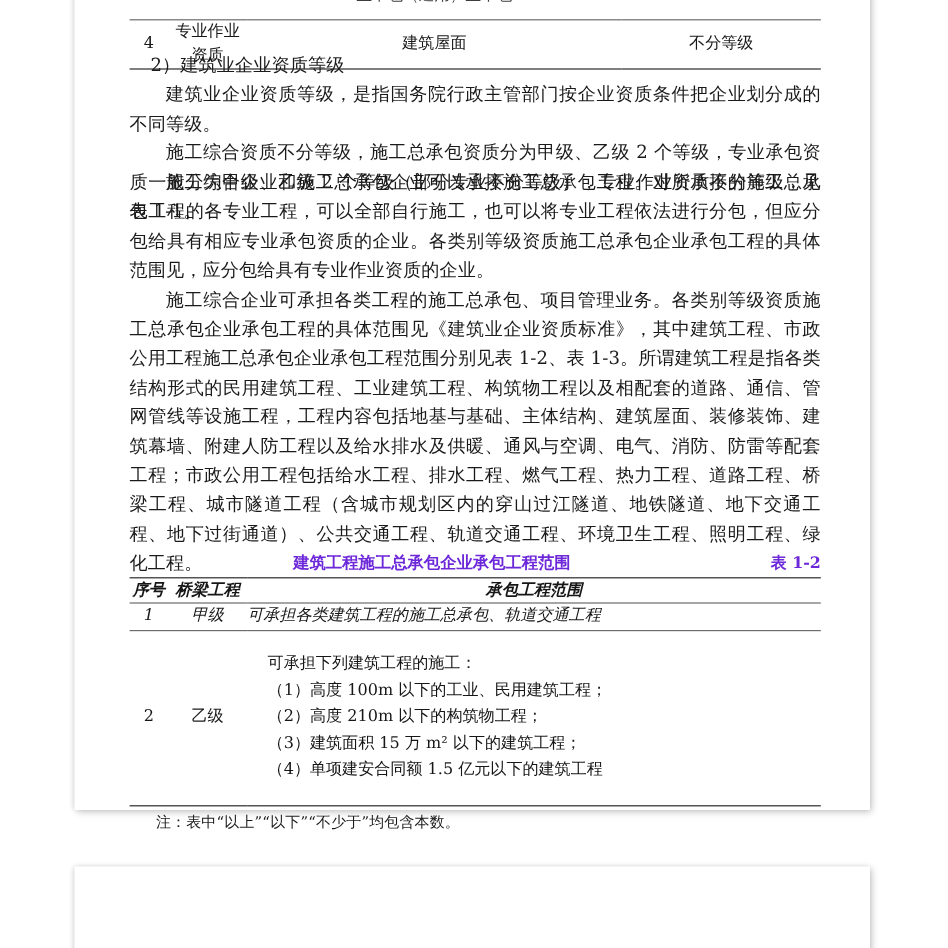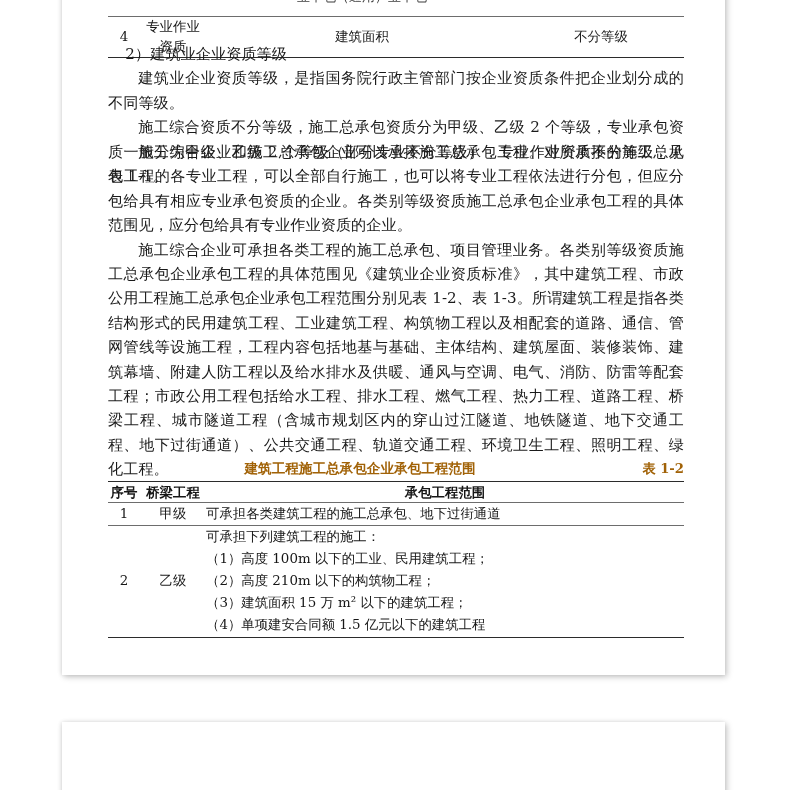--- a/index.html
+++ b/index.html
@@ -74,21 +74,21 @@
   }
   table.doc-table td,
   table.doc-table th {
     border: 0;
     padding: 0;
     vertical-align: middle;
   }
 
   .tbl-top-rule   { border-top: 1.6px solid #2b2b2b; }
   .tbl-bot-rule   { border-bottom: 1.6px solid #2b2b2b; }
-  .tbl-thin-rule  { border-bottom: 0.9px solid #6d6d6d; }
+  .tbl-thin-rule  { border-bottom: 0.9px solid #6d6d6d; font-style: italic; }
   .vline-l        { border-left: 0.9px solid #6d6d6d; }
 
   .cell {
     text-align: center;
     padding: 5px 4px;
     font-size: 13.4px;
     line-height: 20px;
   }
   .cell-left {
     text-align: left;
@@ -104,21 +104,21 @@
 
   .cw2-num  { width: 32px; }
   .cw2-qual { width: 66px; }
   .cw2-scope{ width: 478px; }
 
   .tbl-caption-row {
     position: relative;
     width: 576px;
     font-size: 13.6px;
     font-weight: bold;
-    color: #a16207;
+    color: #6d28d9;
     height: 19px;
     margin-bottom: 2px;
   }
   .tbl-caption-title {
     position: absolute;
     left: 0; right: 0;
     text-align: center;
     padding-right: 72px;
   }
   .tbl-caption-num {
@@ -131,21 +131,21 @@
 
   .tbl-note {
     width: 576px;
     font-size: 12.4px;
     color: #1a1a1a;
     padding-left: 22px;
     padding-top: 5px;
     letter-spacing: 0.2px;
   }
 
-  .scope-list { margin: 0; padding: 0; }
+  .scope-list { margin: 17px; padding: 0; }
   .scope-list .li {
     display: block;
     line-height: 22.2px;
     white-space: nowrap;
   }
 
   .content-col {
     position: absolute;
     left: 46px;
     width: 576px;
@@ -178,21 +178,21 @@
             </tr>
             <tr class="tbl-thin-rule">
               <td style="height:0"></td>
                 <td class="vline-l" style="height:0"></td>
               <td class="vline-l" style="height:0"></td>
                 <td class="vline-l" style="height:0"></td>
             </tr>
             <tr class="tbl-bot-rule">
               <td class="cell">4</td>
               <td class="cell vline-l">专业作业资质</td>
-              <td class="cell vline-l">建筑面积</td>
+              <td class="cell vline-l">建筑屋面</td>
               <td class="cell vline-l">不分等级</td>
             </tr>
           </tbody>
         </table>
       </div>
 
       <div class="content-col body-text cn" style="top:82px;">
         <div class="indent1">2）建筑业企业资质等级</div>
         <div class="indent2">建筑业企业资质等级，是指国务院行政主管部门按企业资质条件把企业划分成的不同等级。</div>
         <div class="indent2">施工综合资质不分等级，施工总承包资质分为甲级、乙级 2 个等级，专业承包资质一般分为甲级、乙级 2 个等级（部分专业不分等级），专业作业资质不分等级，见表 1-1。</div>
@@ -219,38 +219,39 @@
             <tr class="tbl-top-rule tbl-thin-rule">
               <th class="cell">序号</th>
               <th class="cell vline-l">桥梁工程</th>
               <th class="cell vline-l">承包工程范围</th>
             </tr>
           </thead>
           <tbody>
             <tr class="tbl-thin-rule">
               <td class="cell">1</td>
               <td class="cell vline-l">甲级</td>
-              <td class="cell-left vline-l">可承担各类建筑工程的施工总承包、地下过街通道</td>
+              <td class="cell-left vline-l">可承担各类建筑工程的施工总承包、轨道交通工程</td>
             </tr>
             <tr class="tbl-bot-rule">
               <td class="cell">2</td>
               <td class="cell vline-l">乙级</td>
               <td class="cell-left vline-l">
                 <div class="scope-list">
                   <span class="li">可承担下列建筑工程的施工：</span>
                   <span class="li">（1）高度 100m 以下的工业、民用建筑工程；</span>
                   <span class="li">（2）高度 210m 以下的构筑物工程；</span>
                   <span class="li">（3）建筑面积 15 万 m² 以下的建筑工程；</span>
                   <span class="li">（4）单项建安合同额 1.5 亿元以下的建筑工程</span>
                 </div>
               </td>
             </tr>
           </tbody>
         </table>
 
+        <div class="tbl-note cn">注：表中“以上”“以下”“不少于”均包含本数。</div>
       </div>
 
     </div>
   </div>
 
   <div class="page page-two">
     <div class="page-inner">
       
     </div>
   </div>

